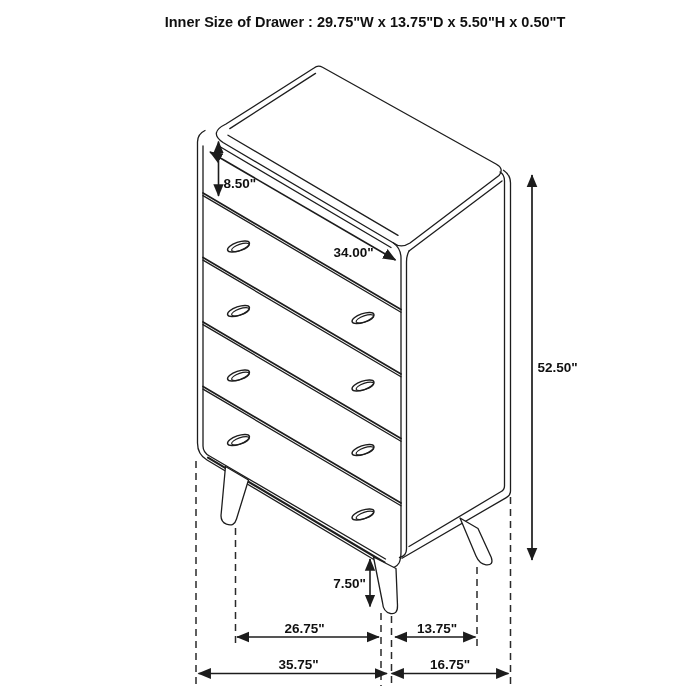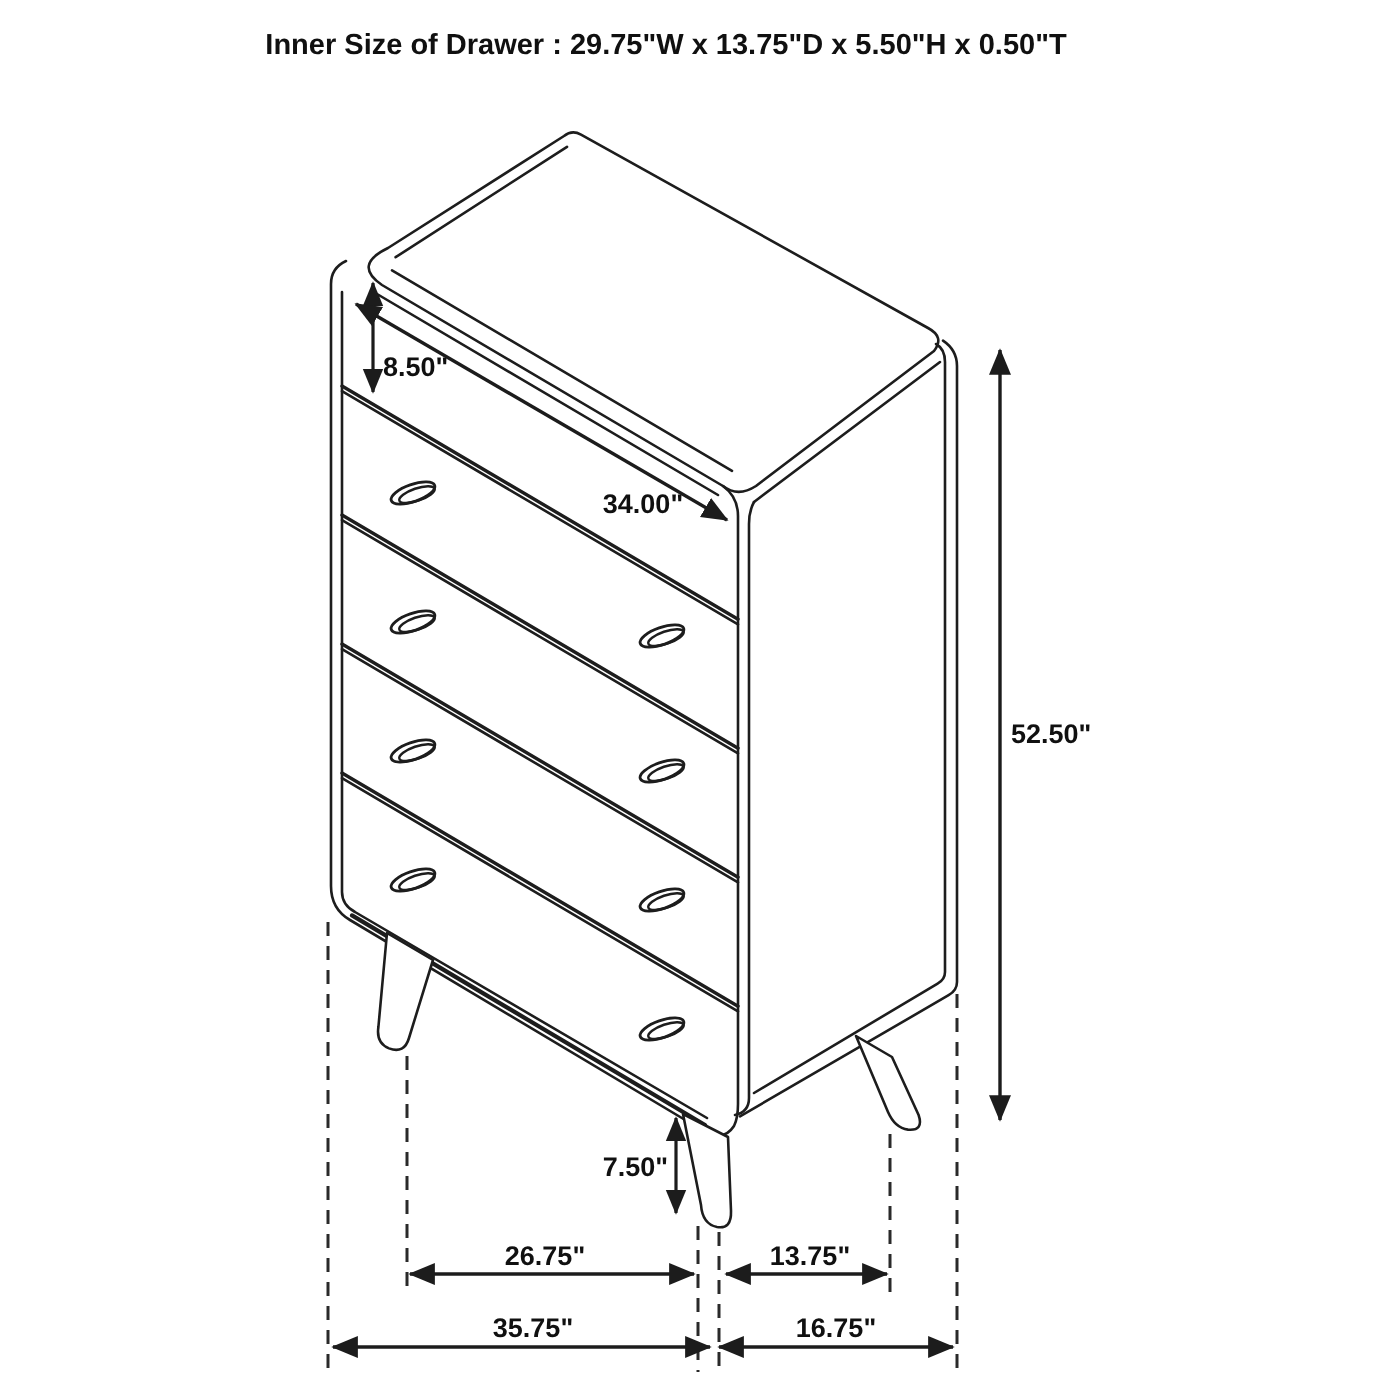--- a/index.html
+++ b/index.html
@@ -1,17 +1,17 @@
 <!DOCTYPE html>
 <html><head>
 <meta charset="utf-8">
 <style>
   html,body{margin:0;padding:0;background:#ffffff;}
   body{width:700px;height:700px;position:relative;font-family:"Liberation Sans",sans-serif;}
-  .stage{position:absolute;inset:0;}
+  .stage{position:absolute;inset:0;margin-left:32px;}
   svg{display:block;}
   .ol{fill:none;stroke:#1d1d1d;stroke-width:1.3;stroke-linecap:round;stroke-linejoin:round;}
   .ol-thick{fill:none;stroke:#1d1d1d;stroke-width:2.1;stroke-linecap:round;stroke-linejoin:round;}
   .div-line{fill:none;stroke:#1d1d1d;stroke-width:1.7;stroke-linecap:round;}
   .leg{fill:#ffffff;stroke:#1d1d1d;stroke-width:1.3;stroke-linejoin:round;}
   .handle{fill:#ffffff;stroke:#1d1d1d;stroke-width:1.4;}
   .handle-in{fill:none;stroke:#1d1d1d;stroke-width:1.2;}
   .dim{fill:none;stroke:#1c1c1c;stroke-width:1.7;}
   .dim-thin{fill:none;stroke:#1c1c1c;stroke-width:1.6;}
   .ext{fill:none;stroke:#2a2a2a;stroke-width:1.5;stroke-dasharray:7 5;}

